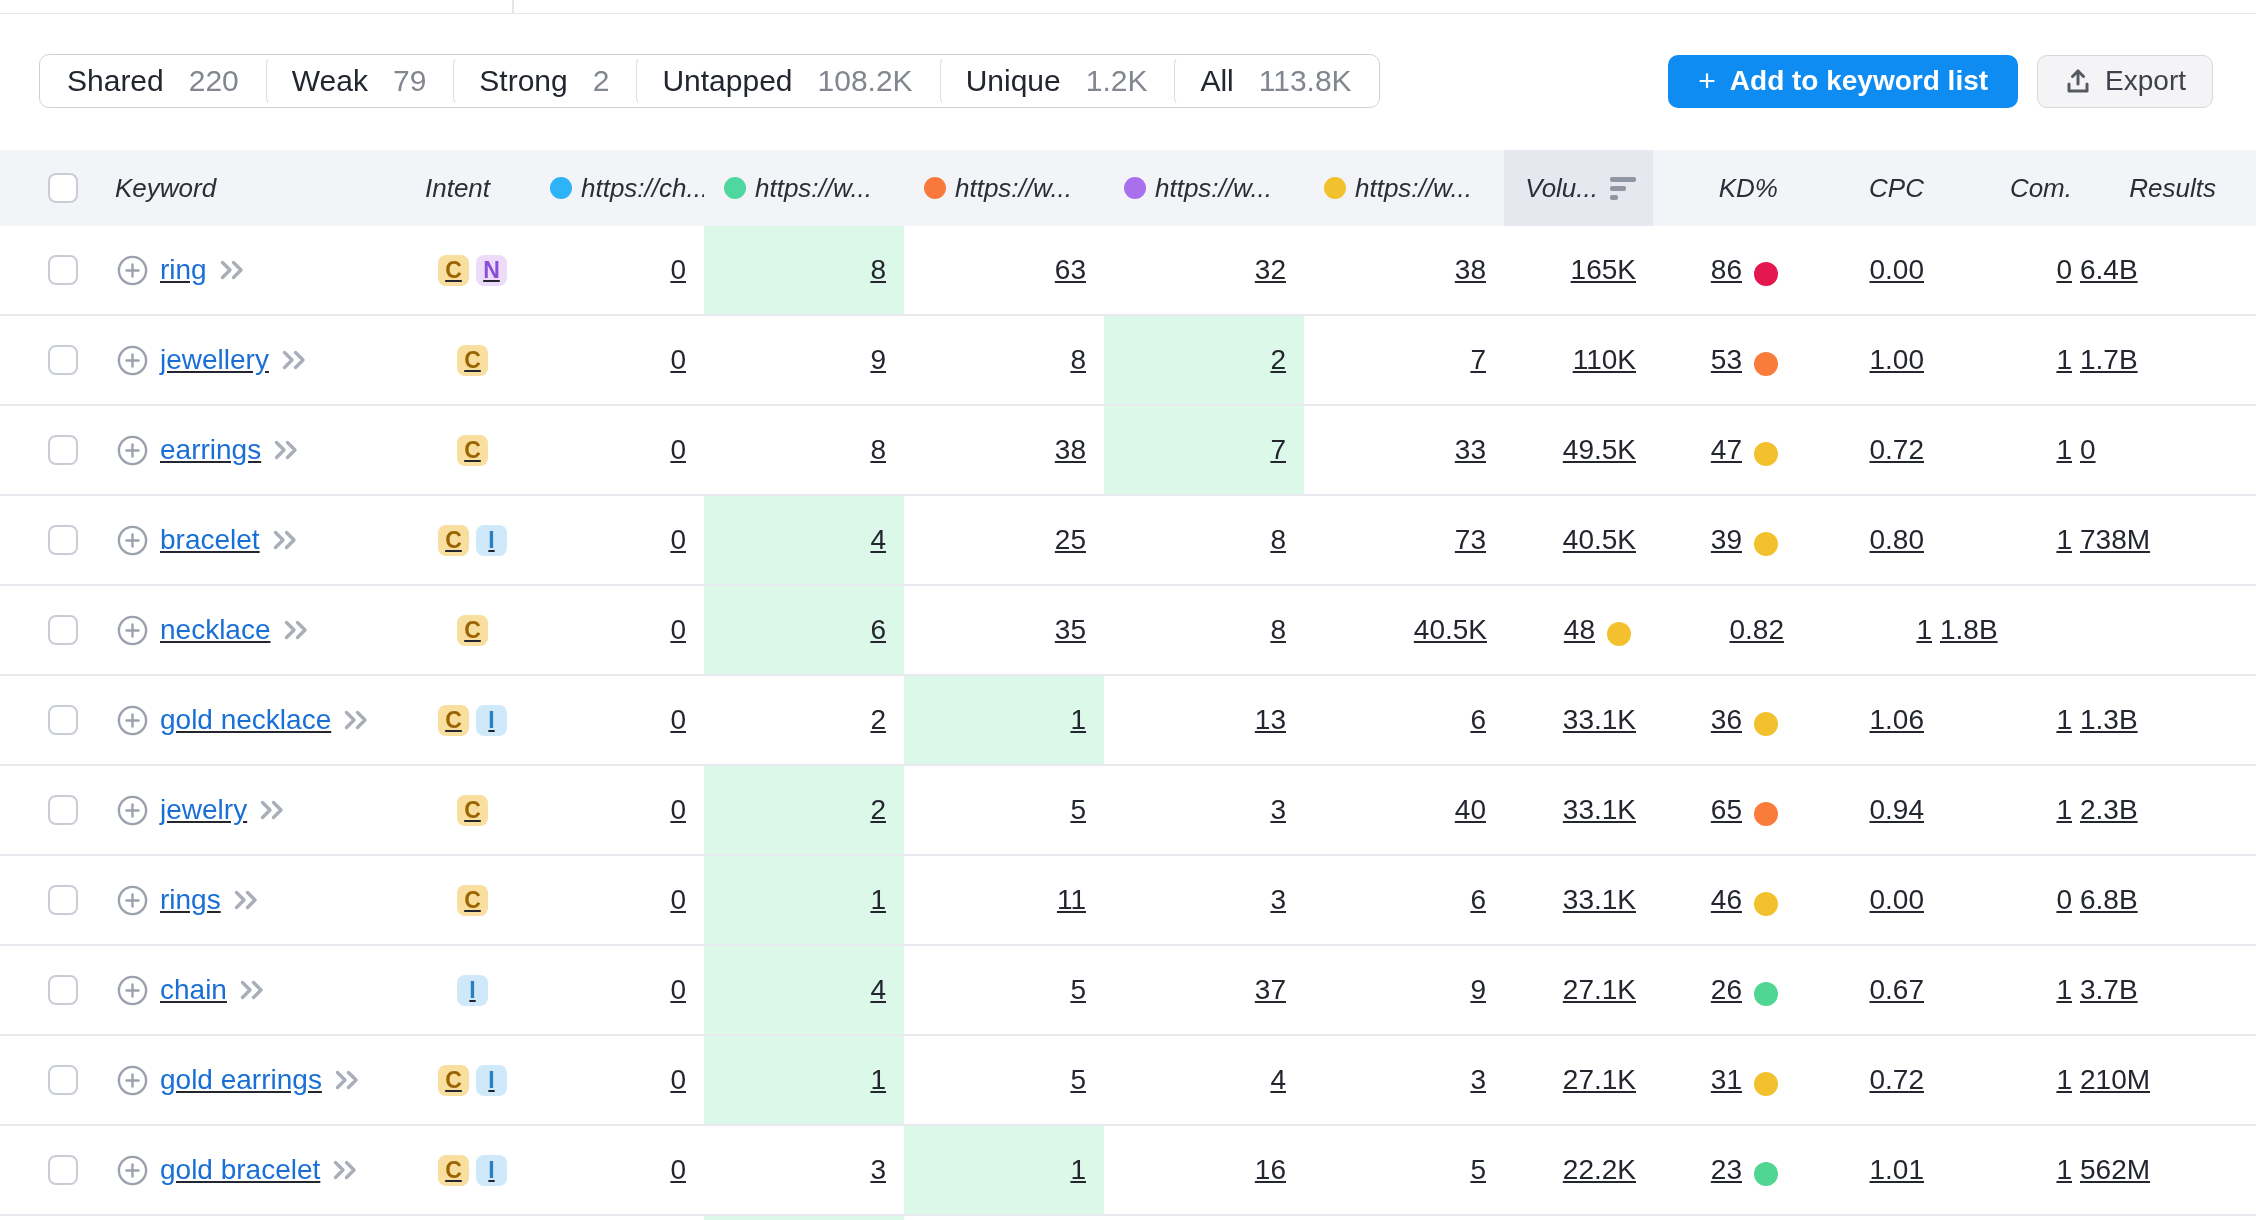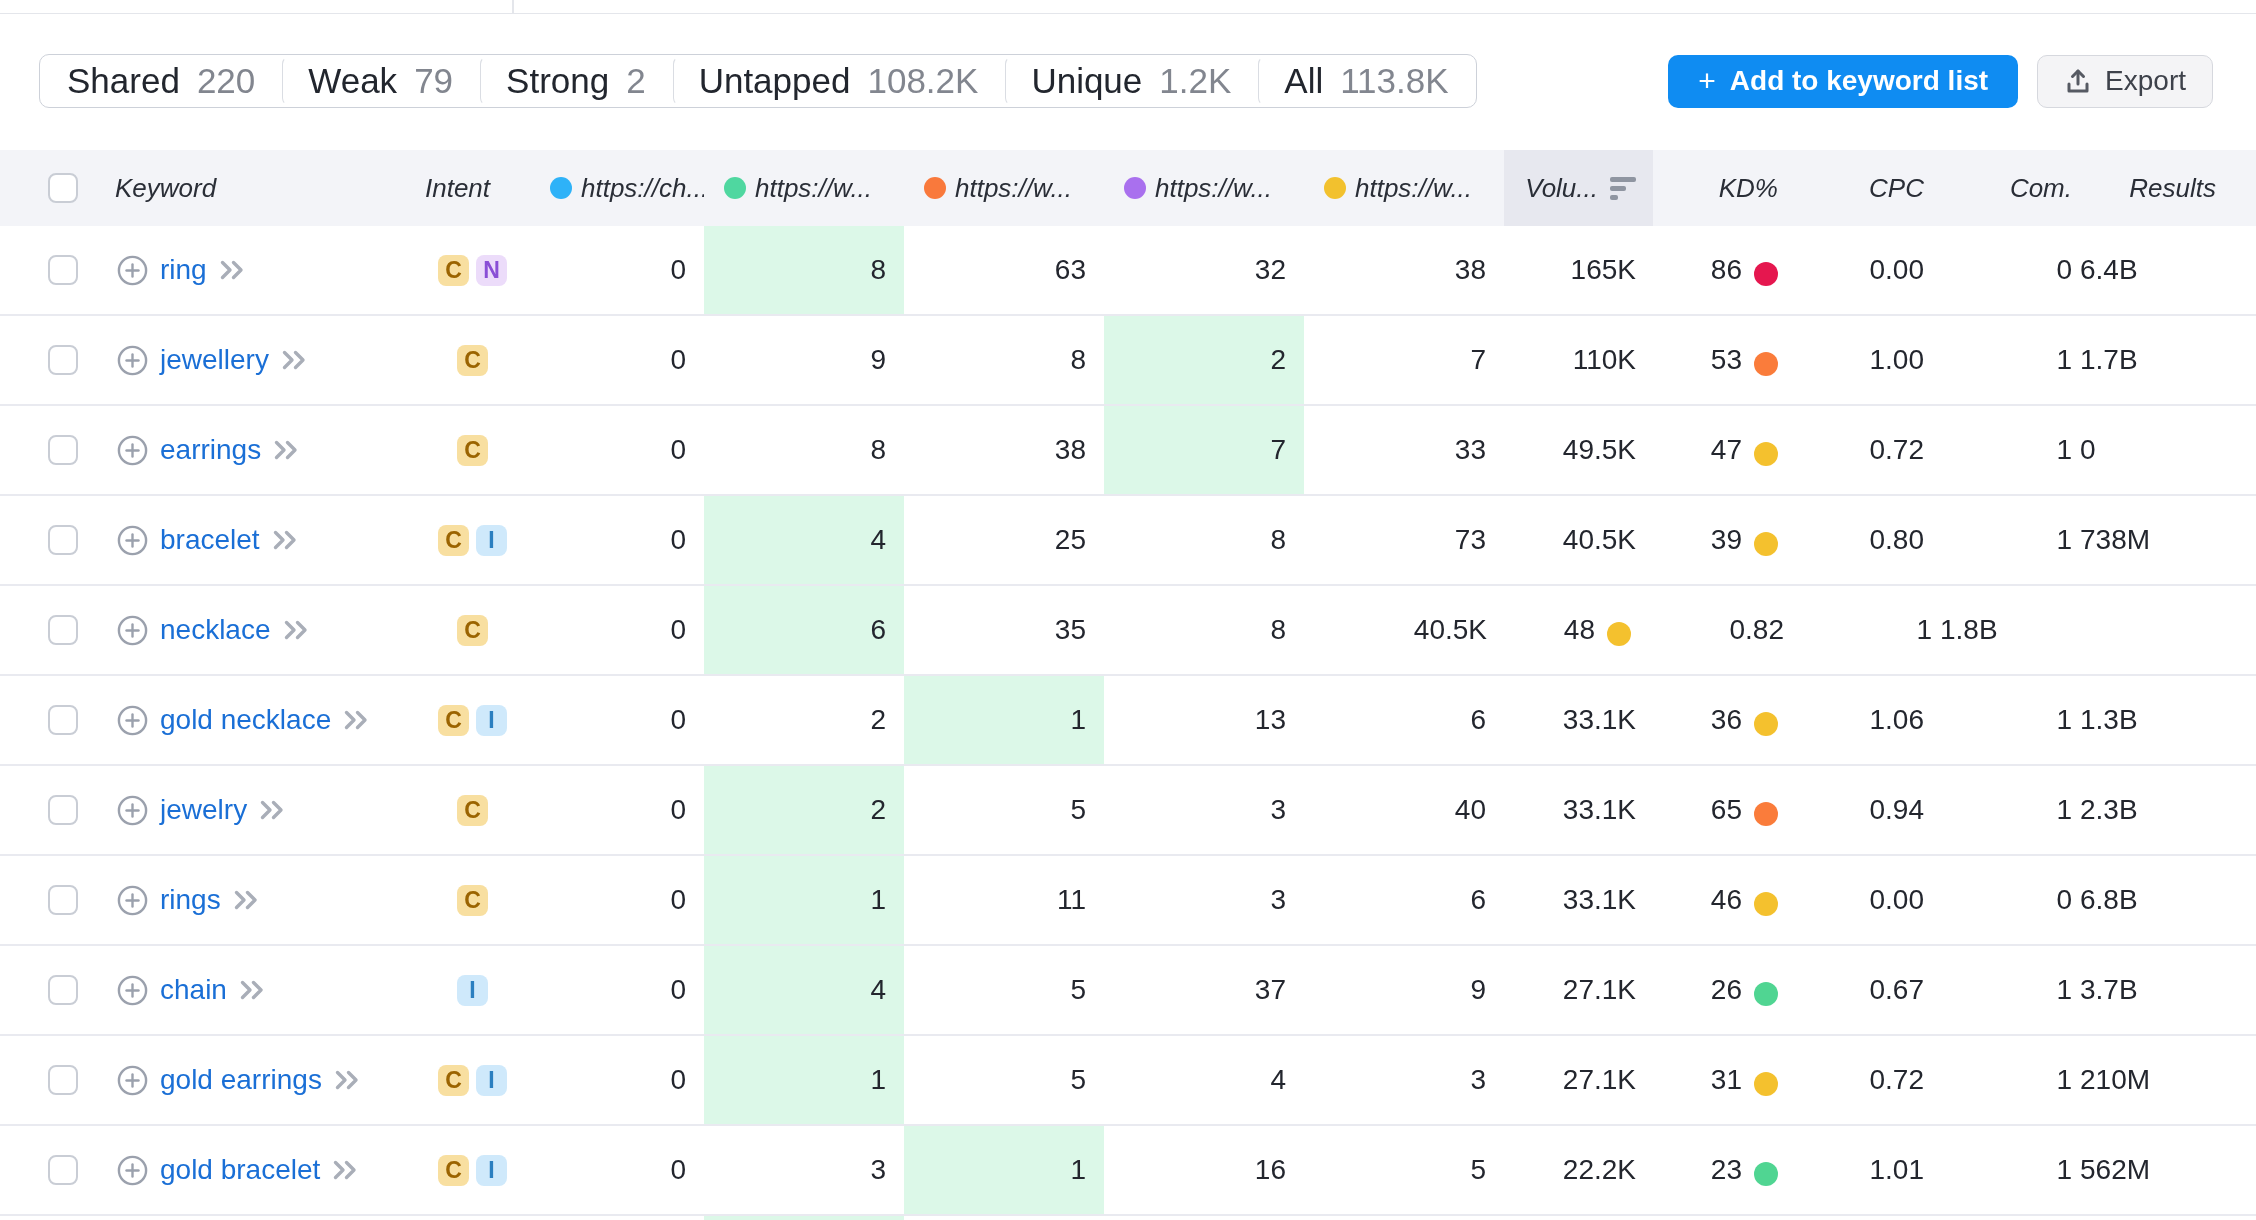--- a/index.html
+++ b/index.html
@@ -8,21 +8,21 @@
 
   
   .top-hairline { position:absolute; left:0; top:13px; width:2256px; height:1px; background:#e4e6eb; }
   .top-stub { position:absolute; left:512px; top:0; width:2px; height:13px; background:#e4e6eb; }
 
   
   .toolbar { position:absolute; left:0; top:54px; width:2256px; height:54px;
     display:flex; align-items:center; padding:0 43px 0 39px; }
   .tab-group { display:flex; align-items:stretch; height:54px; border:1px solid #cdd1d9;
     border-radius:10px; background:#fff; }
-  .tab { display:flex; align-items:center; gap:17px; padding:0 25px; font-size:35px;
+  .tab { display:flex; align-items:center; gap:25px; padding:0 25px; font-size:30px;
     border:2px solid transparent; border-radius:9px; cursor:pointer; white-space:nowrap; }
   .tab + .tab { border-left:1px solid #dadde3; }
   .tab.selected { border:2px solid #2f7dd3; background:#eaf3fd; border-radius:8px; margin:-1px; z-index:2; }
   .tab.selected + .tab { border-left-color:transparent; }
   .tab .t-label { color:#22262e; }
   .tab .t-count { color:#82868f; }
   .toolbar-spacer { flex:1; }
   .btn-add { display:flex; align-items:center; justify-content:center; gap:14px;
     height:53px; padding:0 30px; background:#0f8cf2; border:none; border-radius:10px;
     color:#fff; font-size:28px; font-weight:700; cursor:pointer; }
@@ -47,21 +47,21 @@
   .th-volume { height:76px; background:#e7e8ef; display:flex; align-items:center;
     justify-content:flex-end; padding-right:17px; gap:12px; cursor:pointer; }
   .sort-icon { display:flex; flex-direction:column; gap:4px; align-items:flex-start; }
   .sort-icon i { display:block; height:5px; border-radius:2px; background:#8f95a1; }
   .sort-icon i:nth-child(1){ width:26px; }
   .sort-icon i:nth-child(2){ width:16px; }
   .sort-icon i:nth-child(3){ width:8px; }
   .th-kd { padding-right:22px; } .th-cpc { padding-right:16px; }
   .th-com { padding-right:8px; } .th-results { padding-right:40px; }
 
-  .tbody { position:absolute; left:0; top:226px; width:2256px; }
+  .tbody { position:absolute; left:0; top:226px; width:2256px;text-decoration:underline; }
   .row { height:90px; border-bottom:2px solid #e9eaf0; align-items:center; background:#fff; }
   .cell { font-size:28px; }
   .cell.num { text-align:right; padding-right:18px; align-self:stretch; display:flex;
     align-items:center; justify-content:flex-end; }
   .cell.hl { background:#dcf8e8; }
   .kw-cell { display:flex; align-items:center; padding-left:17px; gap:12px; white-space:nowrap; }
   .plus-icon, .chev-icon { flex:0 0 auto; display:flex; cursor:pointer; }
   .kw-link { color:#1a6fd6; font-size:28px; text-decoration:none; cursor:pointer; }
   .intent-cell { display:flex; align-items:center; justify-content:center; gap:7px; }
   .intent-badge { width:31px; height:31px; border-radius:8px; display:flex; align-items:center;

